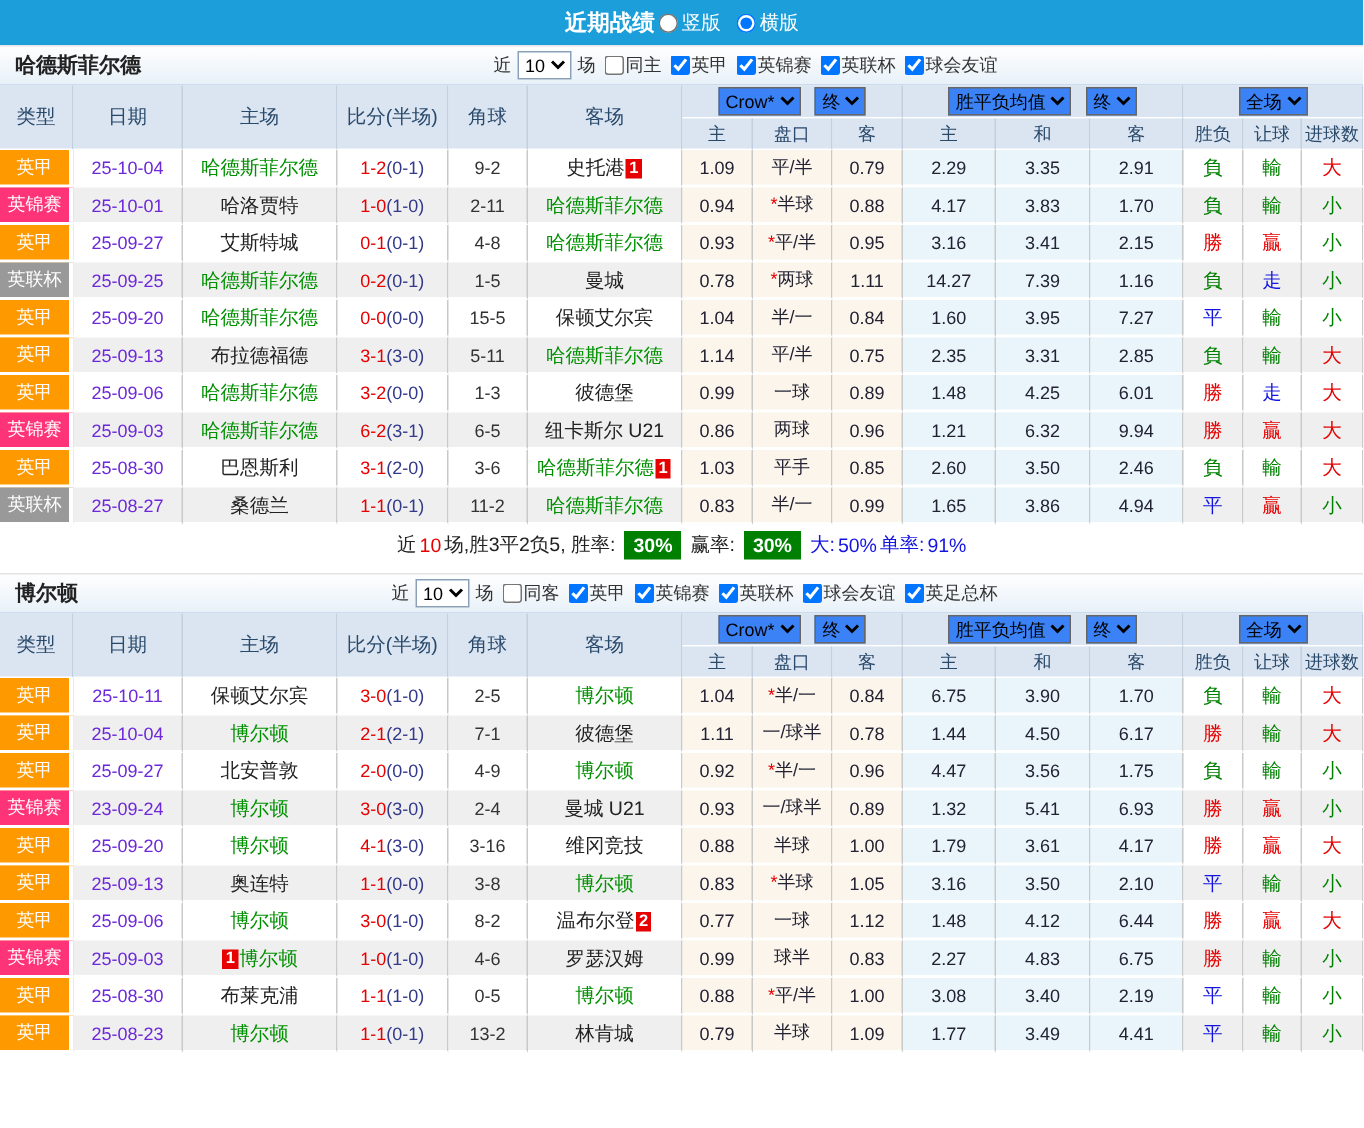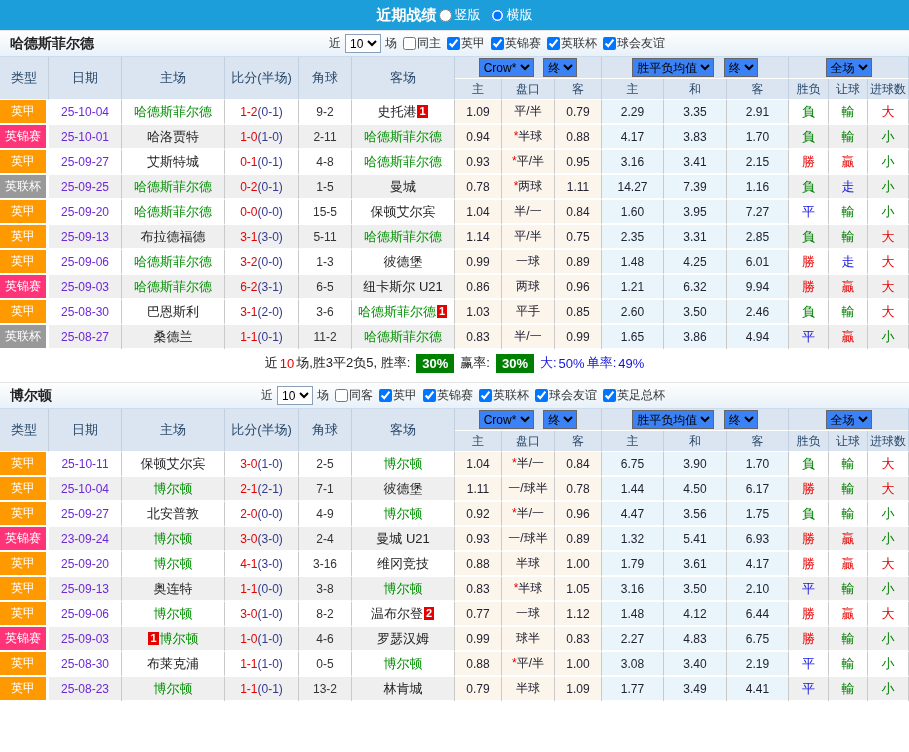--- a/index.html
+++ b/index.html
@@ -335,21 +335,21 @@
   <div class="summary">
       <span class="k">近</span>
       <span class="r">10</span>
       <span class="k">场,胜3平2负5, 胜率:</span>
       <span class="g">30%</span>
       <span class="k">赢率:</span>
       <span class="g">30%</span>
       <span class="b">大:</span>
       <span class="b">50%</span>
       <span class="b">单率:</span>
-      <span class="b">49%</span>
+      <span class="b">91%</span>
     </div>
   <div class="gap"></div>
 
   <div class="sec-head">
     <span class="team">博尔顿</span>
     <div class="filters">
       <span>近</span>
       <select>
         <option>10</option>
       </select>

